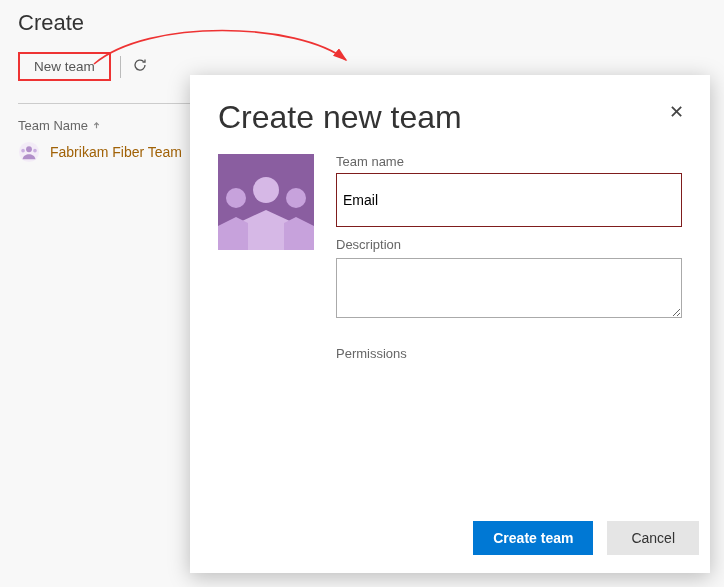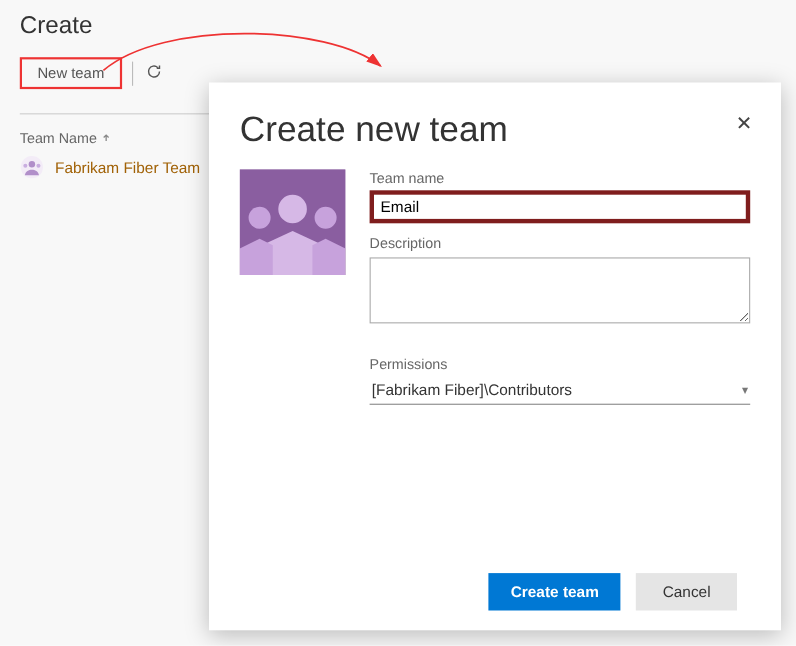--- a/index.html
+++ b/index.html
@@ -23,27 +23,27 @@
     .dialog-title { font-size: 32px; font-weight: 400; color: #333; }
     .close-btn { background: transparent; border: none; font-size: 18px; cursor: pointer; padding: 2px 6px; color:#444; }
     .tabs { display: flex; gap: 24px; padding: 24px 0 10px 28px; }
     .tab { font-size: 14px; letter-spacing: .5px; color: #888; cursor: pointer; font-weight:600; }
     .tab.active { color: #0078d4; position: relative; }
     .tab.active::after { content:""; position:absolute; left:0; right:0; bottom:-9px; height:2px; background:#0078d4; }
     .body { display: flex; gap: 22px; padding: 18px 28px 0 28px; flex:1; overflow:auto; }
     .avatar { width: 96px; height: 96px; flex-shrink:0; background: #8a5ea0; position:relative; overflow:hidden; }
     .fields { flex: 1; }
     .label { font-size: 13px; color: #666; margin-bottom: 4px; }
-    .text-input { width:100%; font-size:14px; padding:3px 6px; border:4px solid #7f1d1d; outline:none; }
+    .text-input { width:100%; font-size:14px; padding:18px 6px; border:1px solid #7f1d1d; outline:none; }
     .desc { width:100%; height: 60px; border:1px solid #aaa; font-size:14px; padding:4px 6px; margin-top:2px; resize: both; }
     .perm-section { margin-top: 24px; }
     .perm-hint { font-size: 13px; color:#666; margin: 6px 0 10px 0; line-height:1.4; }
     .select-box { position:relative; width:100%; border-bottom:1px solid #888; padding: 4px 2px 5px 2px; font-size:14px; color:#333; cursor:pointer; display:flex; justify-content:space-between; align-items:center;}
     .select-box .caret { font-size:11px; color:#777; }
-    .footer { display:flex; justify-content:flex-end; gap:14px; padding: 16px 40px 18px 24px; }
+    .footer { display:flex; justify-content:flex-end; gap:14px; padding: 16px 11px 18px 24px; }
     .btn-primary { background:#0078d4; color:#fff; border:none; padding: 9px 20px; font-size:14px; font-weight:600; cursor:pointer; }
     .btn-secondary { background:#e5e5e5; color:#333; border:none; padding: 9px 24px; font-size:14px; cursor:pointer; }
   </style>
 </head>
 <body>
 
 <div class="page">
   <div class="page-title">Create</div>
   <div class="toolbar">
     <button class="btn-new-team">New team</button>
@@ -106,24 +106,20 @@
         <path fill="#c7a2dc" d="M0 96V72l18-9 12 6v27zM66 96V69l12-6 18 9v24z"></path>
       </svg>
     </div>
     <div class="fields">
       <div class="label">Team name</div>
       <input class="text-input" value="Email" style="">
       <div class="label" style="margin-top:10px">Description</div>
       <textarea class="desc" style=""></textarea>
       <div class="perm-section">
         <div class="label">Permissions</div>
-        <div class="select-box">
-          <span>[Fabrikam Fiber]\Contributors</span>
-          <span class="caret">▾</span>
-        </div>
       </div>
     </div>
   </div>
   <div class="footer">
     <button class="btn-primary">Create team</button>
     <button class="btn-secondary">Cancel</button>
   </div>
 </div>
 
 </body></html>

